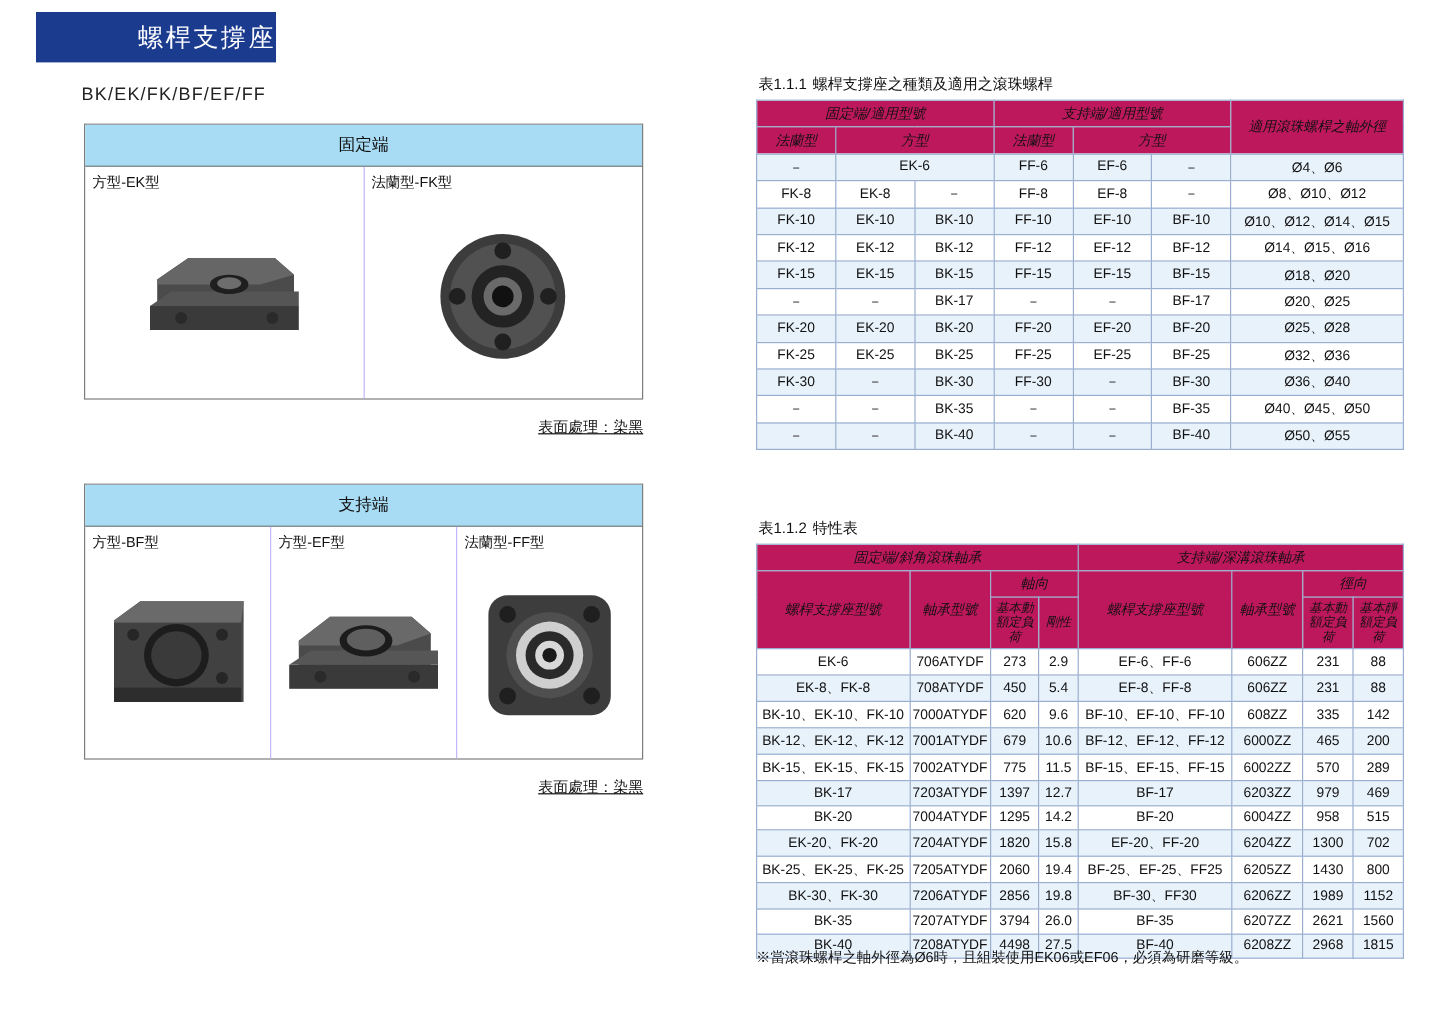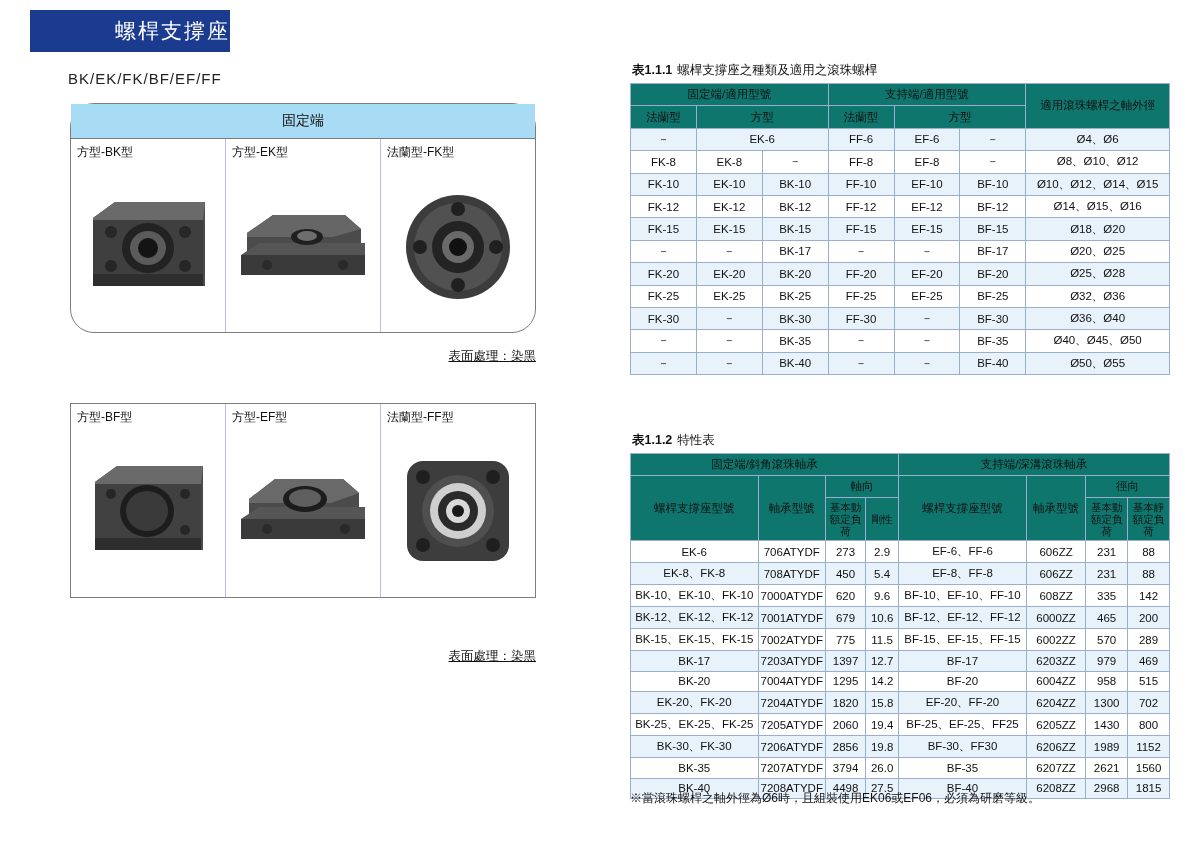--- a/index.html
+++ b/index.html
@@ -18,42 +18,42 @@
     position:absolute; left:30px; top:10px; width:200px; height:42px;
     background:#1b3b8f; color:#ffffff;
     display:flex; align-items:center; justify-content:flex-end;
     font-size:21px; letter-spacing:2px;
   }
   .model-line {
     position:absolute; left:68px; top:70px;
     font-size:15px; letter-spacing:1px; color:#222;
   }
   .photo-block { position:absolute; left:70px; width:466px; border:1px solid #7d7d7d; }
-  .photo-block.fixed { top:103px;border-radius:24px; }
+  .photo-block.fixed { top:103px; }
   .photo-block.support { top:403px; }
   .block-head {
     background:#a8dcf4; text-align:center; font-size:14px; color:#111;
     padding:8px 0; border-bottom:1px solid #7d7d7d;
   }
   .block-body { display:flex; height:193px; }
   .cell { flex:1; position:relative; }
   .cell + .cell { border-left:1px solid #c4b5fd; }
   .cell-label { position:absolute; left:6px; top:5px; font-size:12px; color:#111; }
   .photo { position:absolute; left:0; right:0; top:28px; bottom:8px; display:flex; align-items:center; justify-content:center; }
   .caption { position:absolute; right:64px; font-size:12.5px; color:#111;text-decoration:underline; }
   .caption.c1 { top:348px; }
   .caption.c2 { top:648px; }
 
   
   .right-col { position:absolute; left:630px; top:0; width:560px; height:850px; }
   .tbl-title { font-size:12.5px; color:#111; margin:0 0 4px 2px; }
-  .tbl-title .num { margin-right:5px;font-weight:bold; }
+  .tbl-title .num { margin-right:5px; }
   table { border-collapse:collapse; width:540px; font-size:11.5px; }
   table td, table th { border:1px solid #9aaed0; text-align:center; font-weight:normal; padding:3px 2px; color:#111; }
-  thead td, thead th { background:#0f766e; }
+  thead td, thead th { background:#be185d;font-style:italic; }
   tbody tr.alt td { background:#e8f2fb; }
   tbody tr td { background:#ffffff; }
   .t1 { position:absolute; left:0; top:62px; }
   .t2 { position:absolute; left:0; top:432px; }
   .note { position:absolute; left:0; top:790px; font-size:12px; color:#111; }
 
   .t1 table td { height:22.4px; }
   .t2 table td { height:20.5px; }
   .t1 col.c1,.t1 col.c2,.t1 col.c3,.t1 col.c4,.t1 col.c5,.t1 col.c6 { width:66px; }
   .t1 col.c7 { width:144px; }
@@ -76,38 +76,20 @@
   <div class="title-banner">
     <span>螺桿支撐座</span>
   </div>
 
   <div class="model-line">BK/EK/FK/BF/EF/FF</div>
 
   <div class="photo-block fixed">
     <div class="block-head">固定端</div>
     <div class="block-body">
 
-      <div class="cell">
-        <div class="cell-label">方型-BK型</div>
-        <div class="photo">
-          <svg width="126" height="112" viewBox="0 0 126 112">
-            <polygon points="8,28 30,12 120,12 120,96 8,96" fill="#4a4a4a"></polygon>
-            <polygon points="8,28 30,12 120,12 118,30 8,30" fill="#6a6a6a"></polygon>
-            <rect x="8" y="30" width="110" height="66" fill="#3f3f3f"></rect>
-            <rect x="8" y="84" width="110" height="12" fill="#2e2e2e"></rect>
-            <ellipse cx="63" cy="58" rx="26" ry="25" fill="#222"></ellipse>
-            <ellipse cx="63" cy="58" rx="18" ry="17" fill="#5b5b5b"></ellipse>
-            <ellipse cx="63" cy="58" rx="10" ry="10" fill="#141414"></ellipse>
-            <circle cx="26" cy="42" r="6" fill="#262626"></circle>
-            <circle cx="100" cy="42" r="6" fill="#262626"></circle>
-            <circle cx="26" cy="76" r="6" fill="#262626"></circle>
-            <circle cx="100" cy="76" r="6" fill="#262626"></circle>
-          </svg>
-        </div>
-      </div>
 
       <div class="cell">
         <div class="cell-label">方型-EK型</div>
         <div class="photo">
           <svg width="140" height="106" viewBox="0 0 140 106">
             <polygon points="14,40 40,22 112,22 128,36 128,72 14,72" fill="#4b4b4b"></polygon>
             <polygon points="14,40 40,22 112,22 128,36 100,44 14,44" fill="#666"></polygon>
             <rect x="8" y="62" width="124" height="20" fill="#3a3a3a"></rect>
             <polygon points="8,62 26,50 132,50 132,62" fill="#555"></polygon>
             <ellipse cx="74" cy="44" rx="16" ry="8" fill="#1f1f1f"></ellipse>
@@ -133,20 +115,21 @@
             <circle cx="22" cy="60" r="7" fill="#202020"></circle>
           </svg>
         </div>
       </div>
 
     </div>
   </div>
   <div class="caption c1">表面處理：染黑</div>
 
   <div class="photo-block support">
+    <div class="block-head">支持端</div>
     <div class="block-body">
 
       <div class="cell">
         <div class="cell-label">方型-BF型</div>
         <div class="photo">
           <svg width="126" height="110" viewBox="0 0 126 110">
             <polygon points="10,26 32,10 118,10 118,94 10,94" fill="#4a4a4a"></polygon>
             <polygon points="10,26 32,10 118,10 116,28 10,28" fill="#6a6a6a"></polygon>
             <rect x="10" y="28" width="106" height="66" fill="#414141"></rect>
             <rect x="10" y="82" width="106" height="12" fill="#2d2d2d"></rect>

